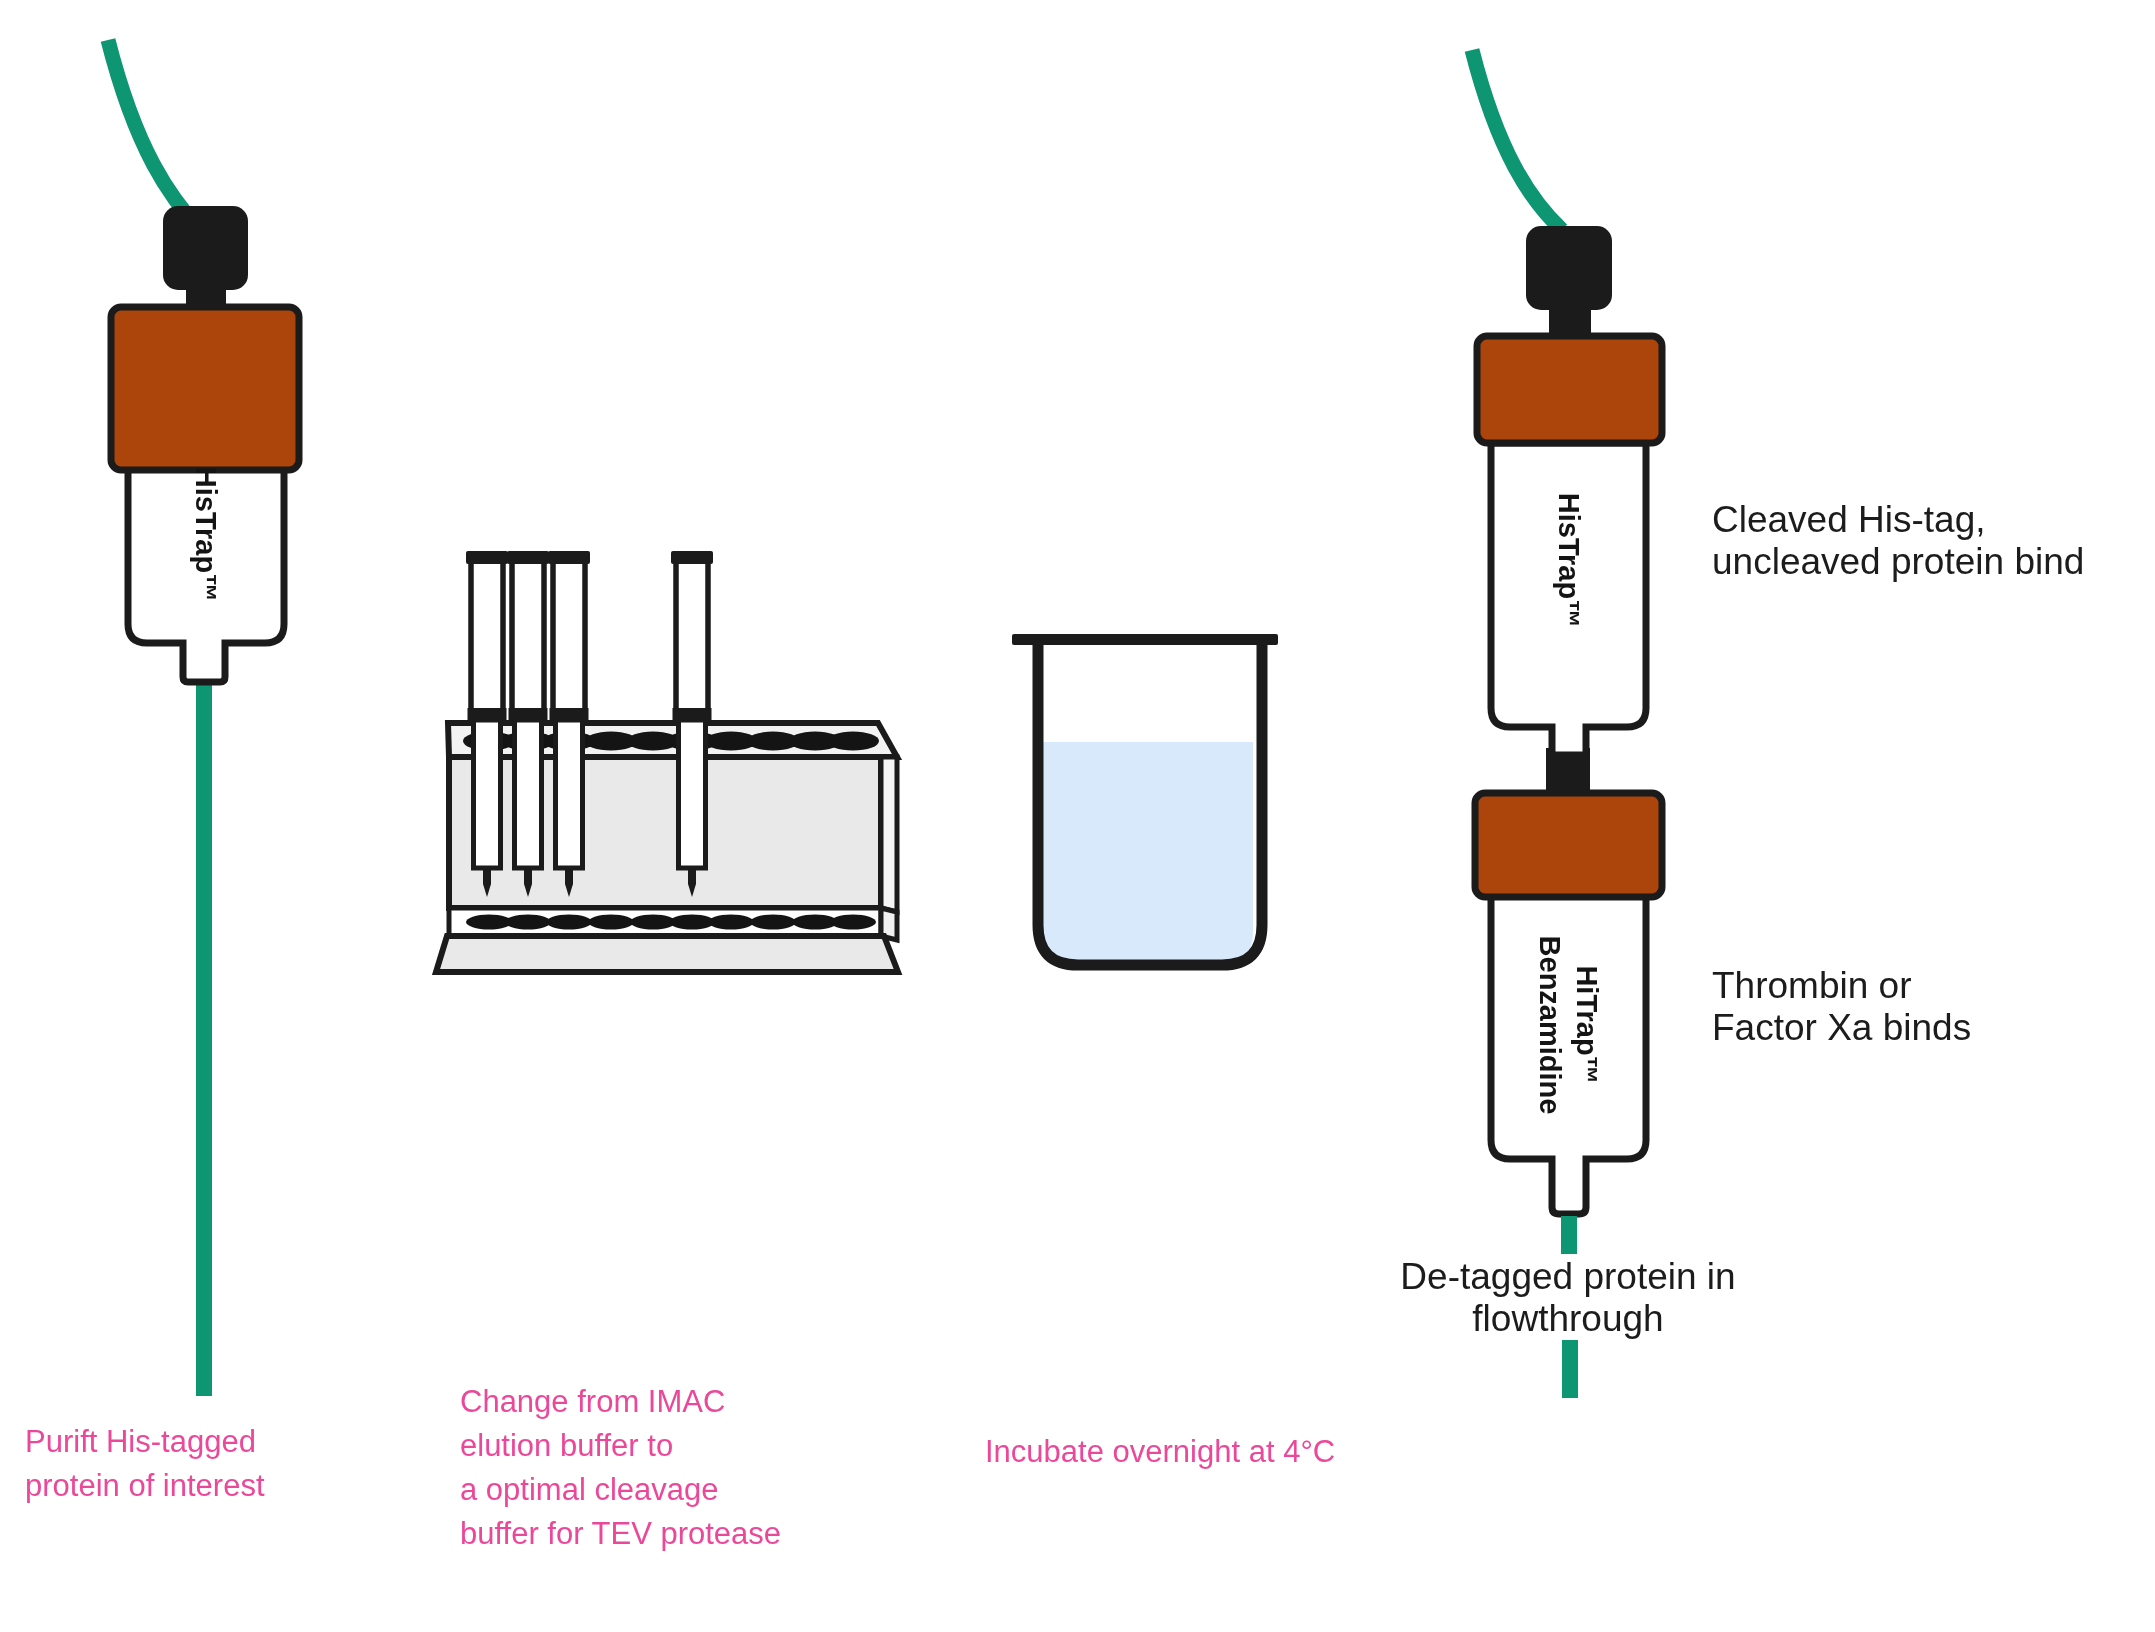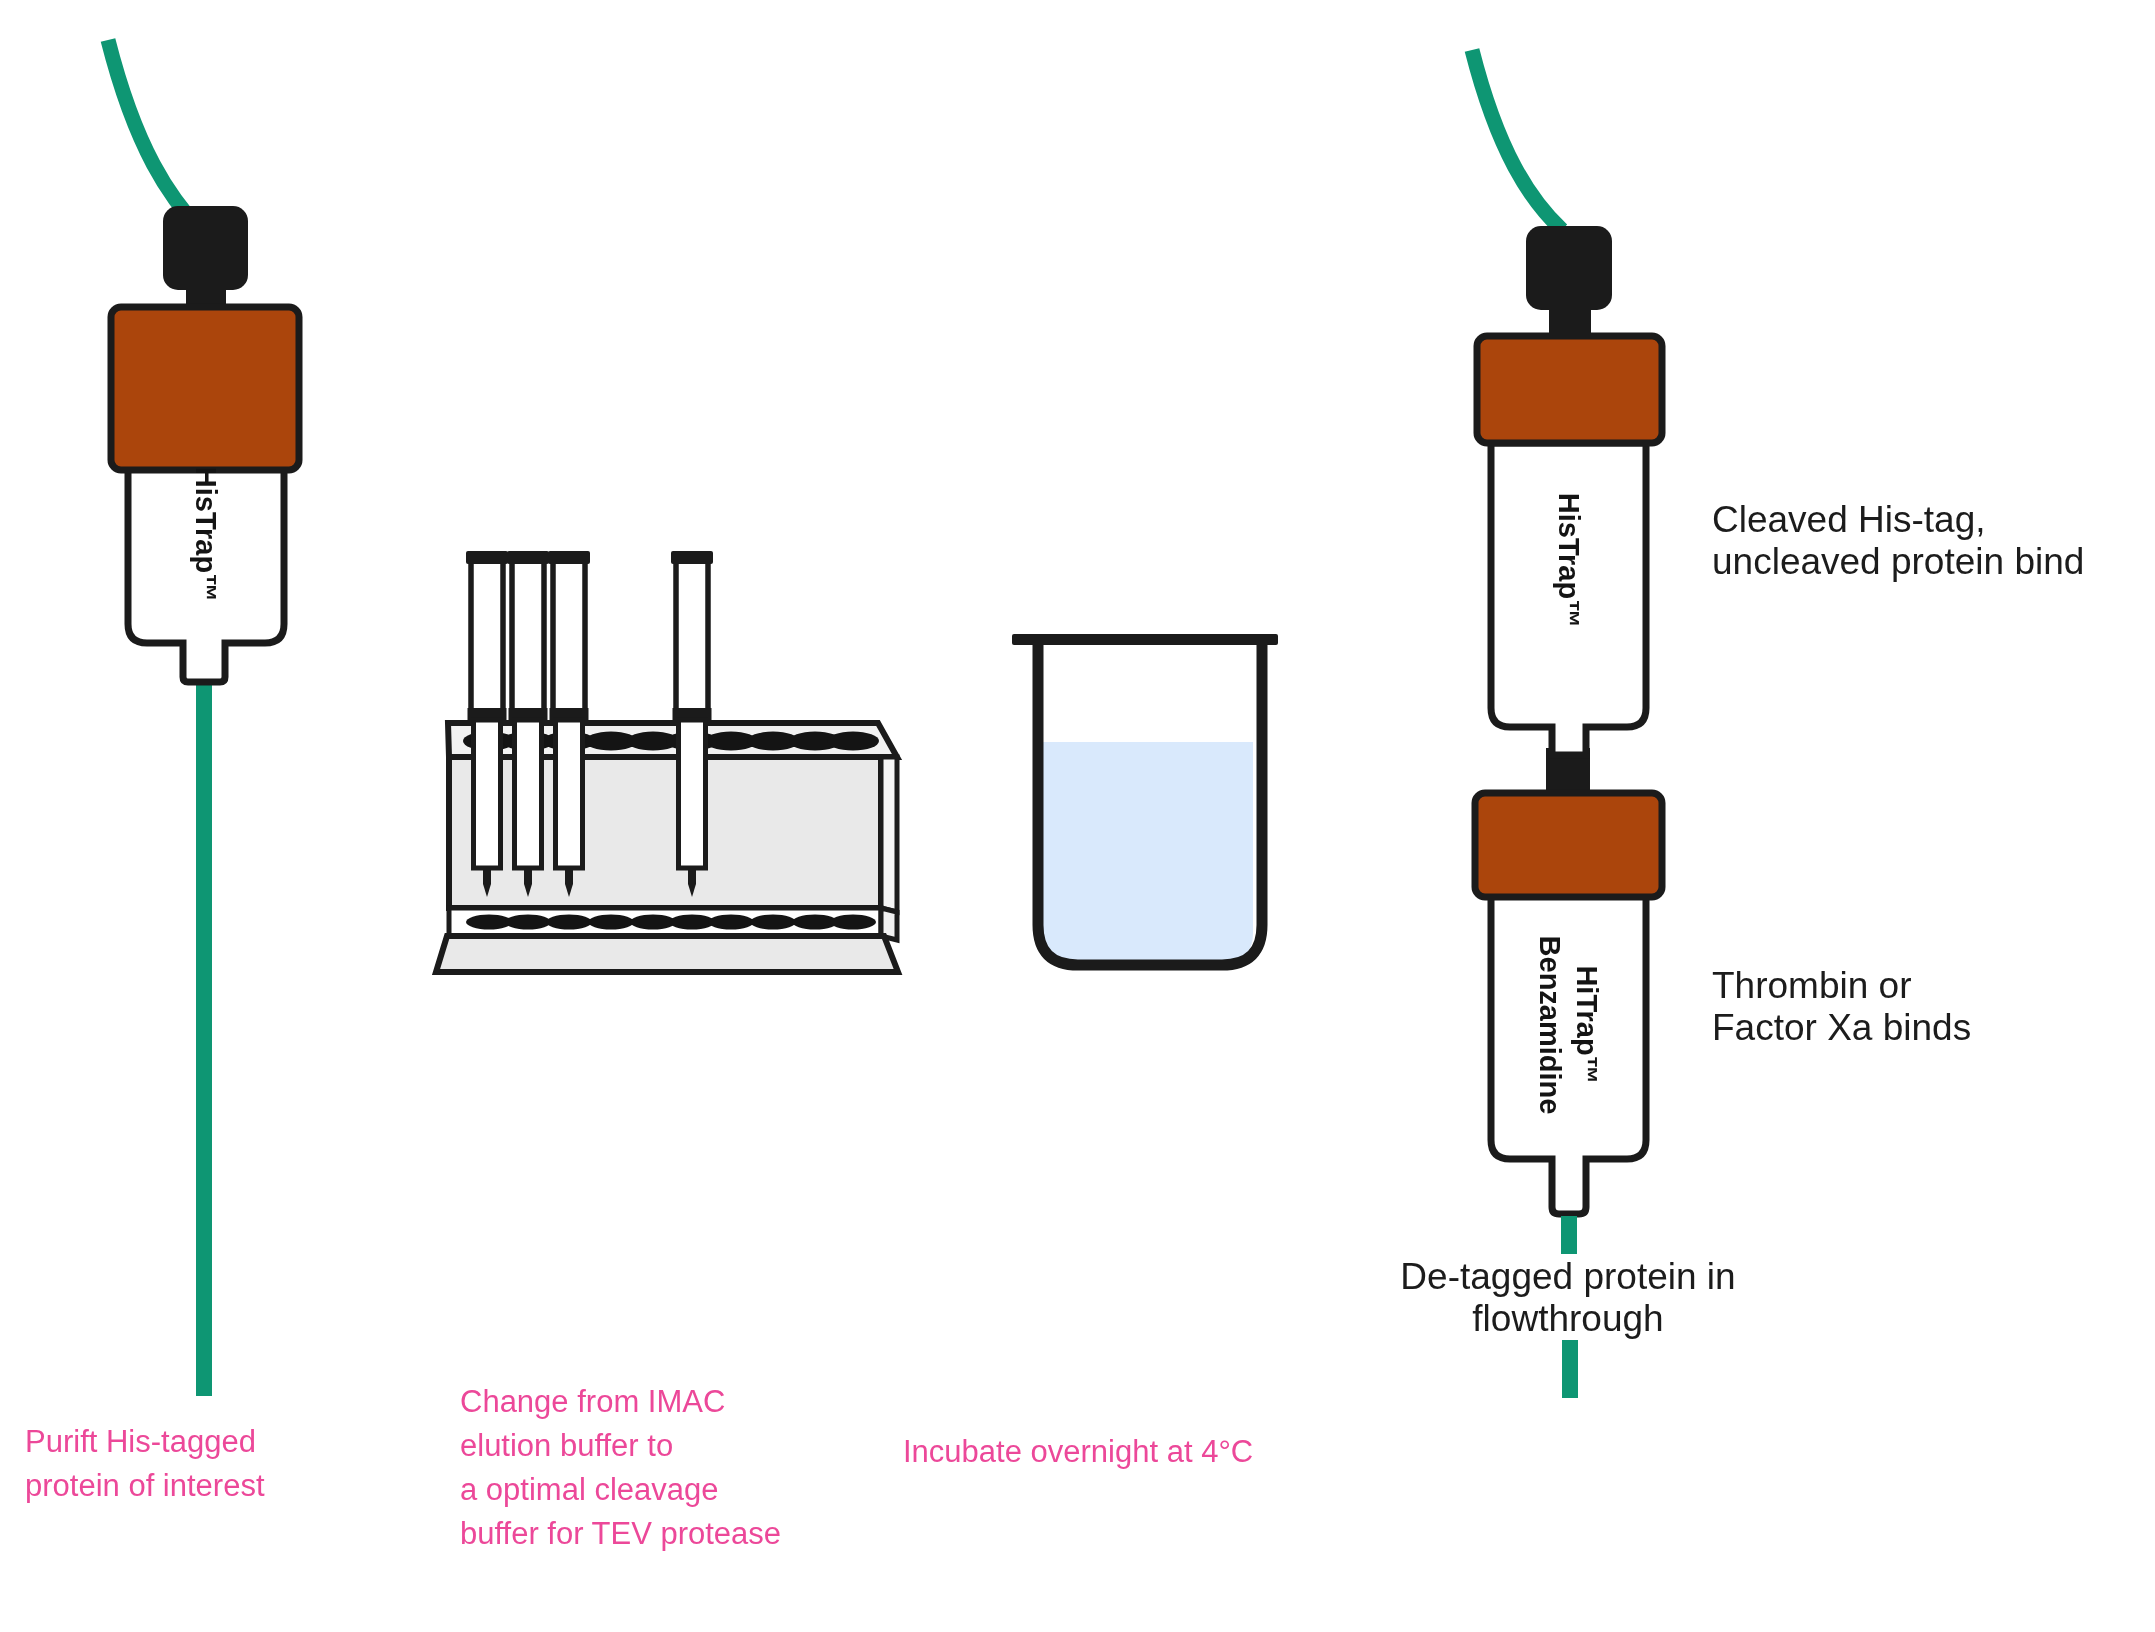--- a/index.html
+++ b/index.html
@@ -155,16 +155,16 @@
 flowthrough</div>
 
   <div class="caption" style="left:25px; top:1420px; width:360px;">Purift His-tagged
 protein of interest</div>
 
   <div class="caption" style="left:460px; top:1380px; width:400px;">Change from IMAC
 elution buffer to
 a optimal cleavage
 buffer for TEV protease</div>
 
-  <div class="caption" style="left:903px; top:1430px; width:400px;">Incubate overnight at 4°C</div>
+  <div class="caption" style="left:985px; top:1430px; width:400px;">Incubate overnight at 4°C</div>
 
 
 </div>
 
 </body></html>

